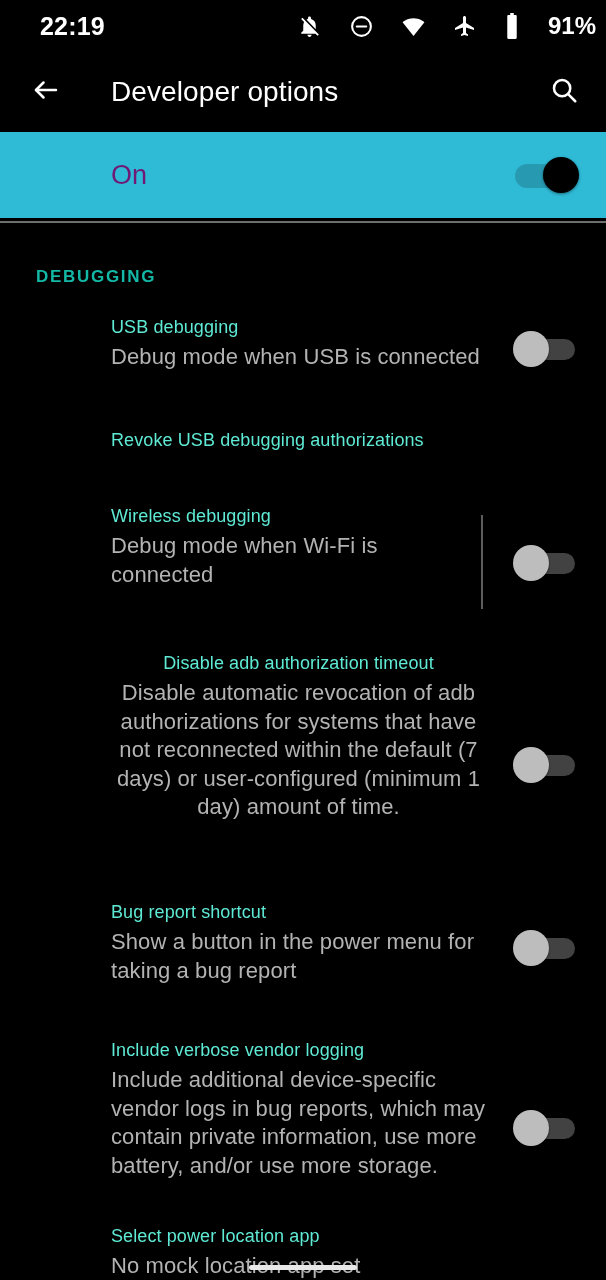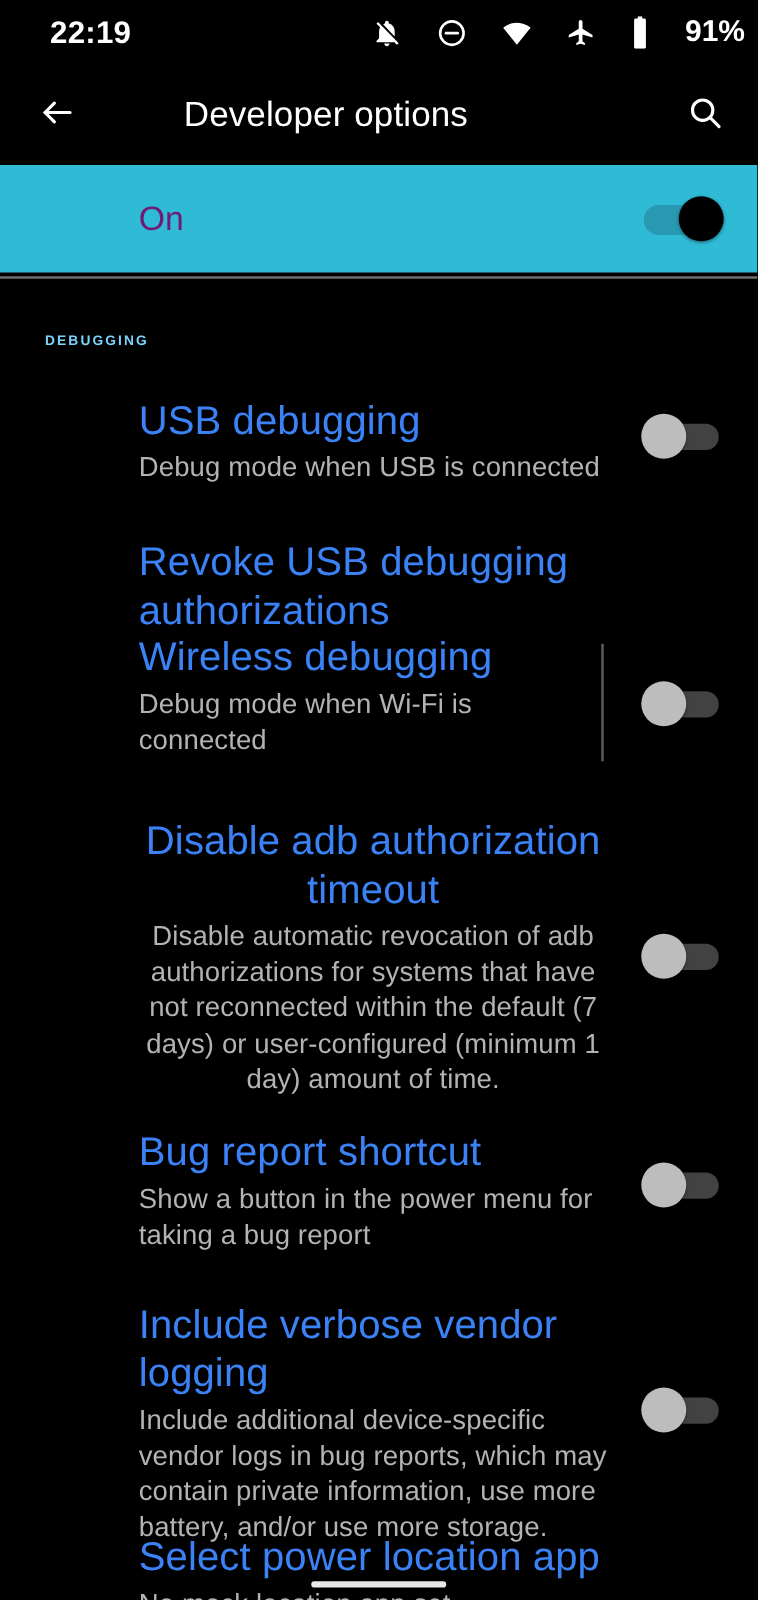--- a/index.html
+++ b/index.html
@@ -26,21 +26,21 @@
   .actionbar {
     position:absolute; top:52px; left:0; width:606px; height:80px;
     display:flex; align-items:center; color:#fff;
   }
   .back-btn {
     position:absolute; left:26px; width:40px; height:40px;
     display:flex; align-items:center; justify-content:center; cursor:pointer;
   }
   .ab-title {
     position:absolute; left:111px; font-size:28px; font-weight:400;
-    letter-spacing:.1px; white-space:nowrap;margin-left:36px;
+    letter-spacing:.1px; white-space:nowrap;
   }
   .search-btn {
     position:absolute; right:21px; width:42px; height:42px;
     display:flex; align-items:center; justify-content:center; cursor:pointer;
   }
 
   
   .master-banner {
     position:absolute; top:132px; left:0; width:606px; height:86px;
     display:flex; align-items:center; cursor:pointer;
@@ -60,31 +60,31 @@
   }
   .banner-divider {
     position:absolute; top:221px; left:0; width:606px; height:2px;
     background:#6e6e6e;
   }
 
   
   .content { position:absolute; top:223px; left:0; width:606px; height:1057px; overflow:hidden; }
 
   .section-header {
-    position:absolute; left:36px; font-size:11px; font-weight:700;
-    letter-spacing:1.7px; color:#7dd3fc;
+    position:absolute; left:36px; font-size:17px; font-weight:700;
+    letter-spacing:1.7px; color:#14b8a6;
   }
 
   .pref {
     position:absolute; left:0; width:606px; display:flex; align-items:flex-start;
     cursor:pointer;
   }
   .pref-text { position:absolute; left:111px; width:380px; }
   .pref-title {
-    font-size:32px; color:#3b82f6; line-height:1.22; letter-spacing:.1px;
+    font-size:18px; color:#5eead4; line-height:1.22; letter-spacing:.1px;
   }
   .pref-summary {
     font-size:22px; color:#b3b3b3; line-height:1.3; margin-top:4px;
     letter-spacing:.1px;
   }
 
   
   .switch { position:absolute; width:62px; height:36px; cursor:pointer; }
   .switch .track {
     position:absolute; left:14px; top:8px; width:48px; height:21px;

